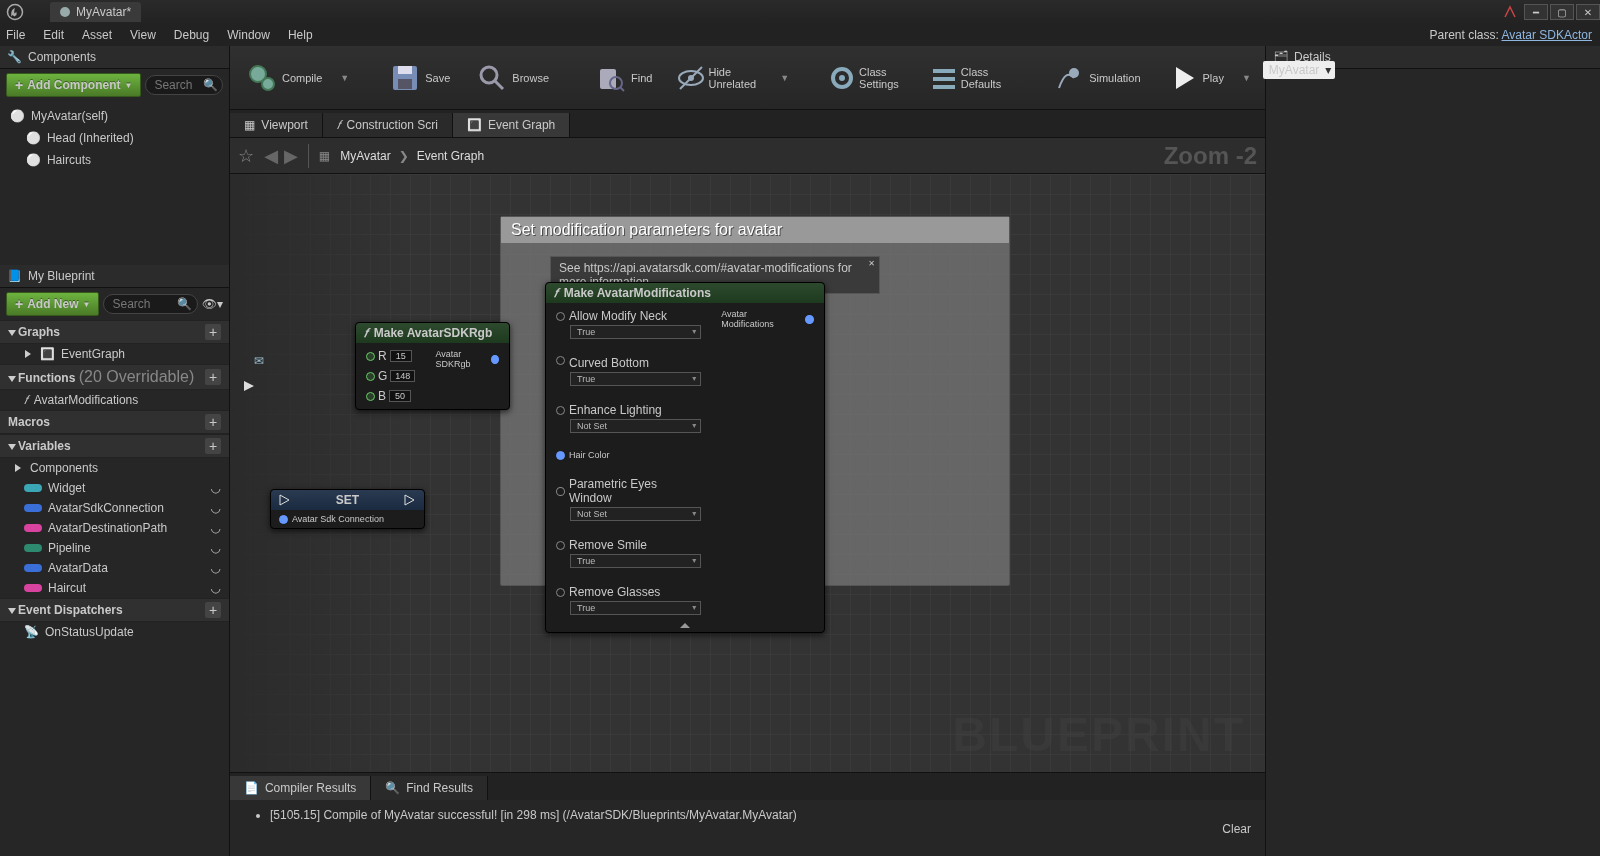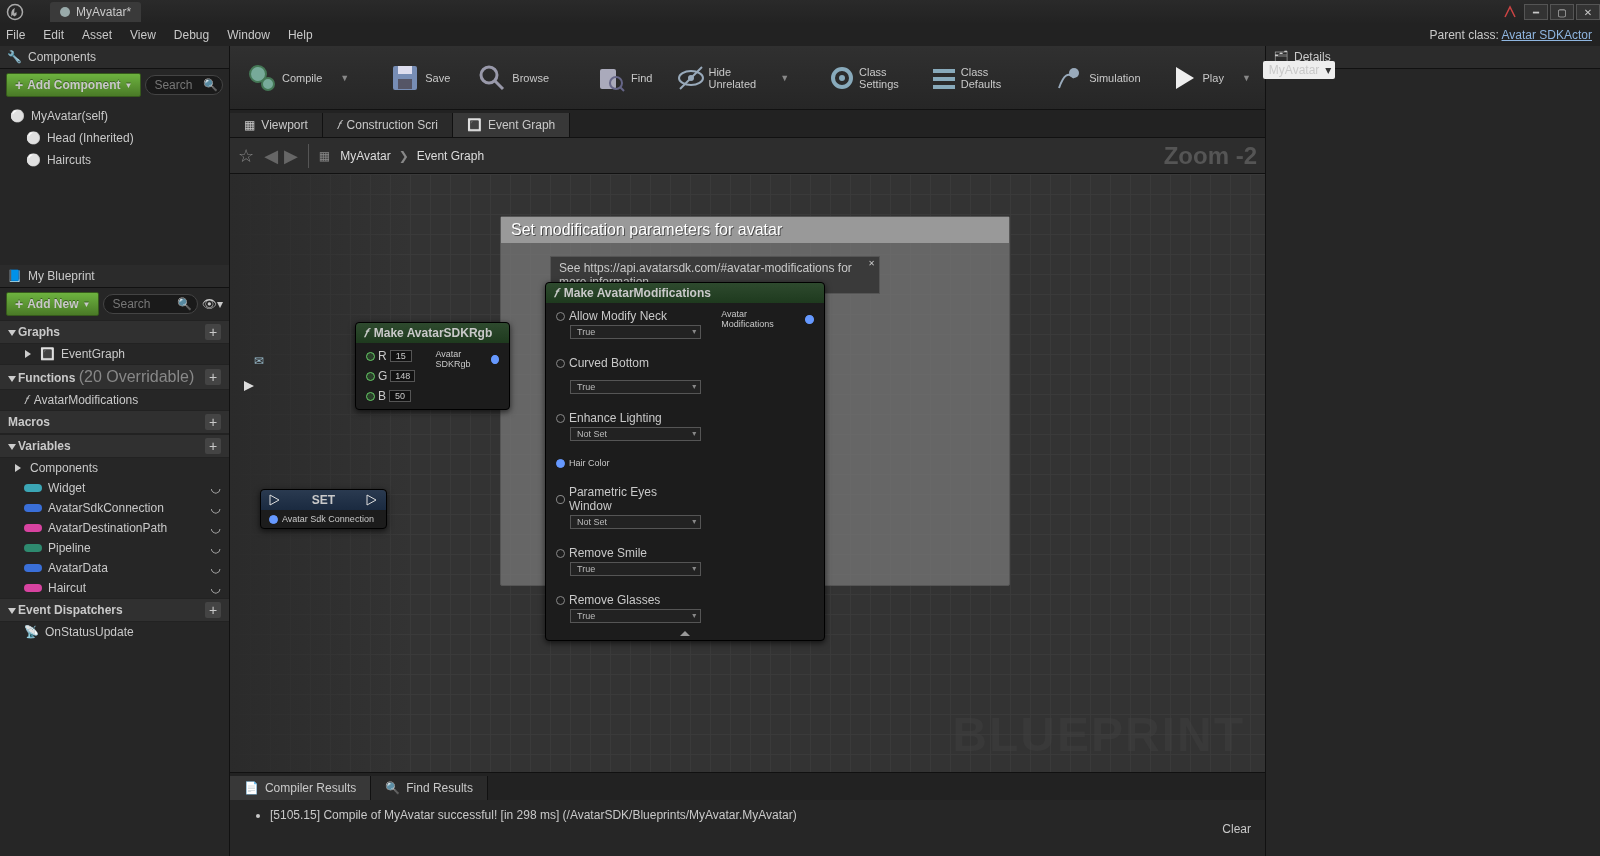--- a/index.html
+++ b/index.html
@@ -449,21 +449,21 @@
             </div>
           <div class="node-col" style="align-items:flex-end">
             <div class="pin">
                 <span style="font-size:9px">Avatar SDKRgb</span>
                 <span class="pin-dot blue"></span>
               </div>
           </div>
         </div>
       </div>
 
-      <div class="node set-node" style="left:30px;top:315px;width:127px">
+      <div class="node set-node" style="left:40px;top:315px;width:155px">
         <div class="node-header" style="justify-content:space-between">
           <svg class="exec-pin">
               <path d="M1 1 L10 6 L1 11 Z" fill="none" stroke="#ddd"></path>
             </svg>
           <span style="flex:1;text-align:center">SET</span>
           <svg class="exec-pin">
               <path d="M1 1 L10 6 L1 11 Z" fill="none" stroke="#ddd"></path>
             </svg>
         </div>
         <div class="node-body" style="padding:4px 8px">
@@ -482,21 +482,21 @@
         <div class="node-body" style="justify-content:space-between">
           <div class="node-col" id="mods-inputs" style="gap:17px">
               <div>
                 <div style="font-size:9px;margin-bottom:2px;display:flex;align-items:center;gap:4px">
                   <span class="pin-dot" style="border-color:#888"></span>
                   <span>Allow Modify Neck</span>
                 </div>
                 <div class="dd" style="margin-left:14px">True</div>
               </div>
               <div>
-                <div style="font-size:9px;margin-bottom:10px;display:flex;align-items:center;gap:4px">
+                <div style="font-size:9px;margin-bottom:2px;display:flex;align-items:flex-start;gap:4px">
                   <span class="pin-dot" style="border-color:#888"></span>
                   <span>Curved Bottom</span>
                 </div>
                 <div class="dd" style="margin-left:14px">True</div>
               </div>
               <div>
                 <div style="font-size:9px;margin-bottom:2px;display:flex;align-items:center;gap:4px">
                   <span class="pin-dot" style="border-color:#888"></span>
                   <span>Enhance Lighting</span>
                 </div>

